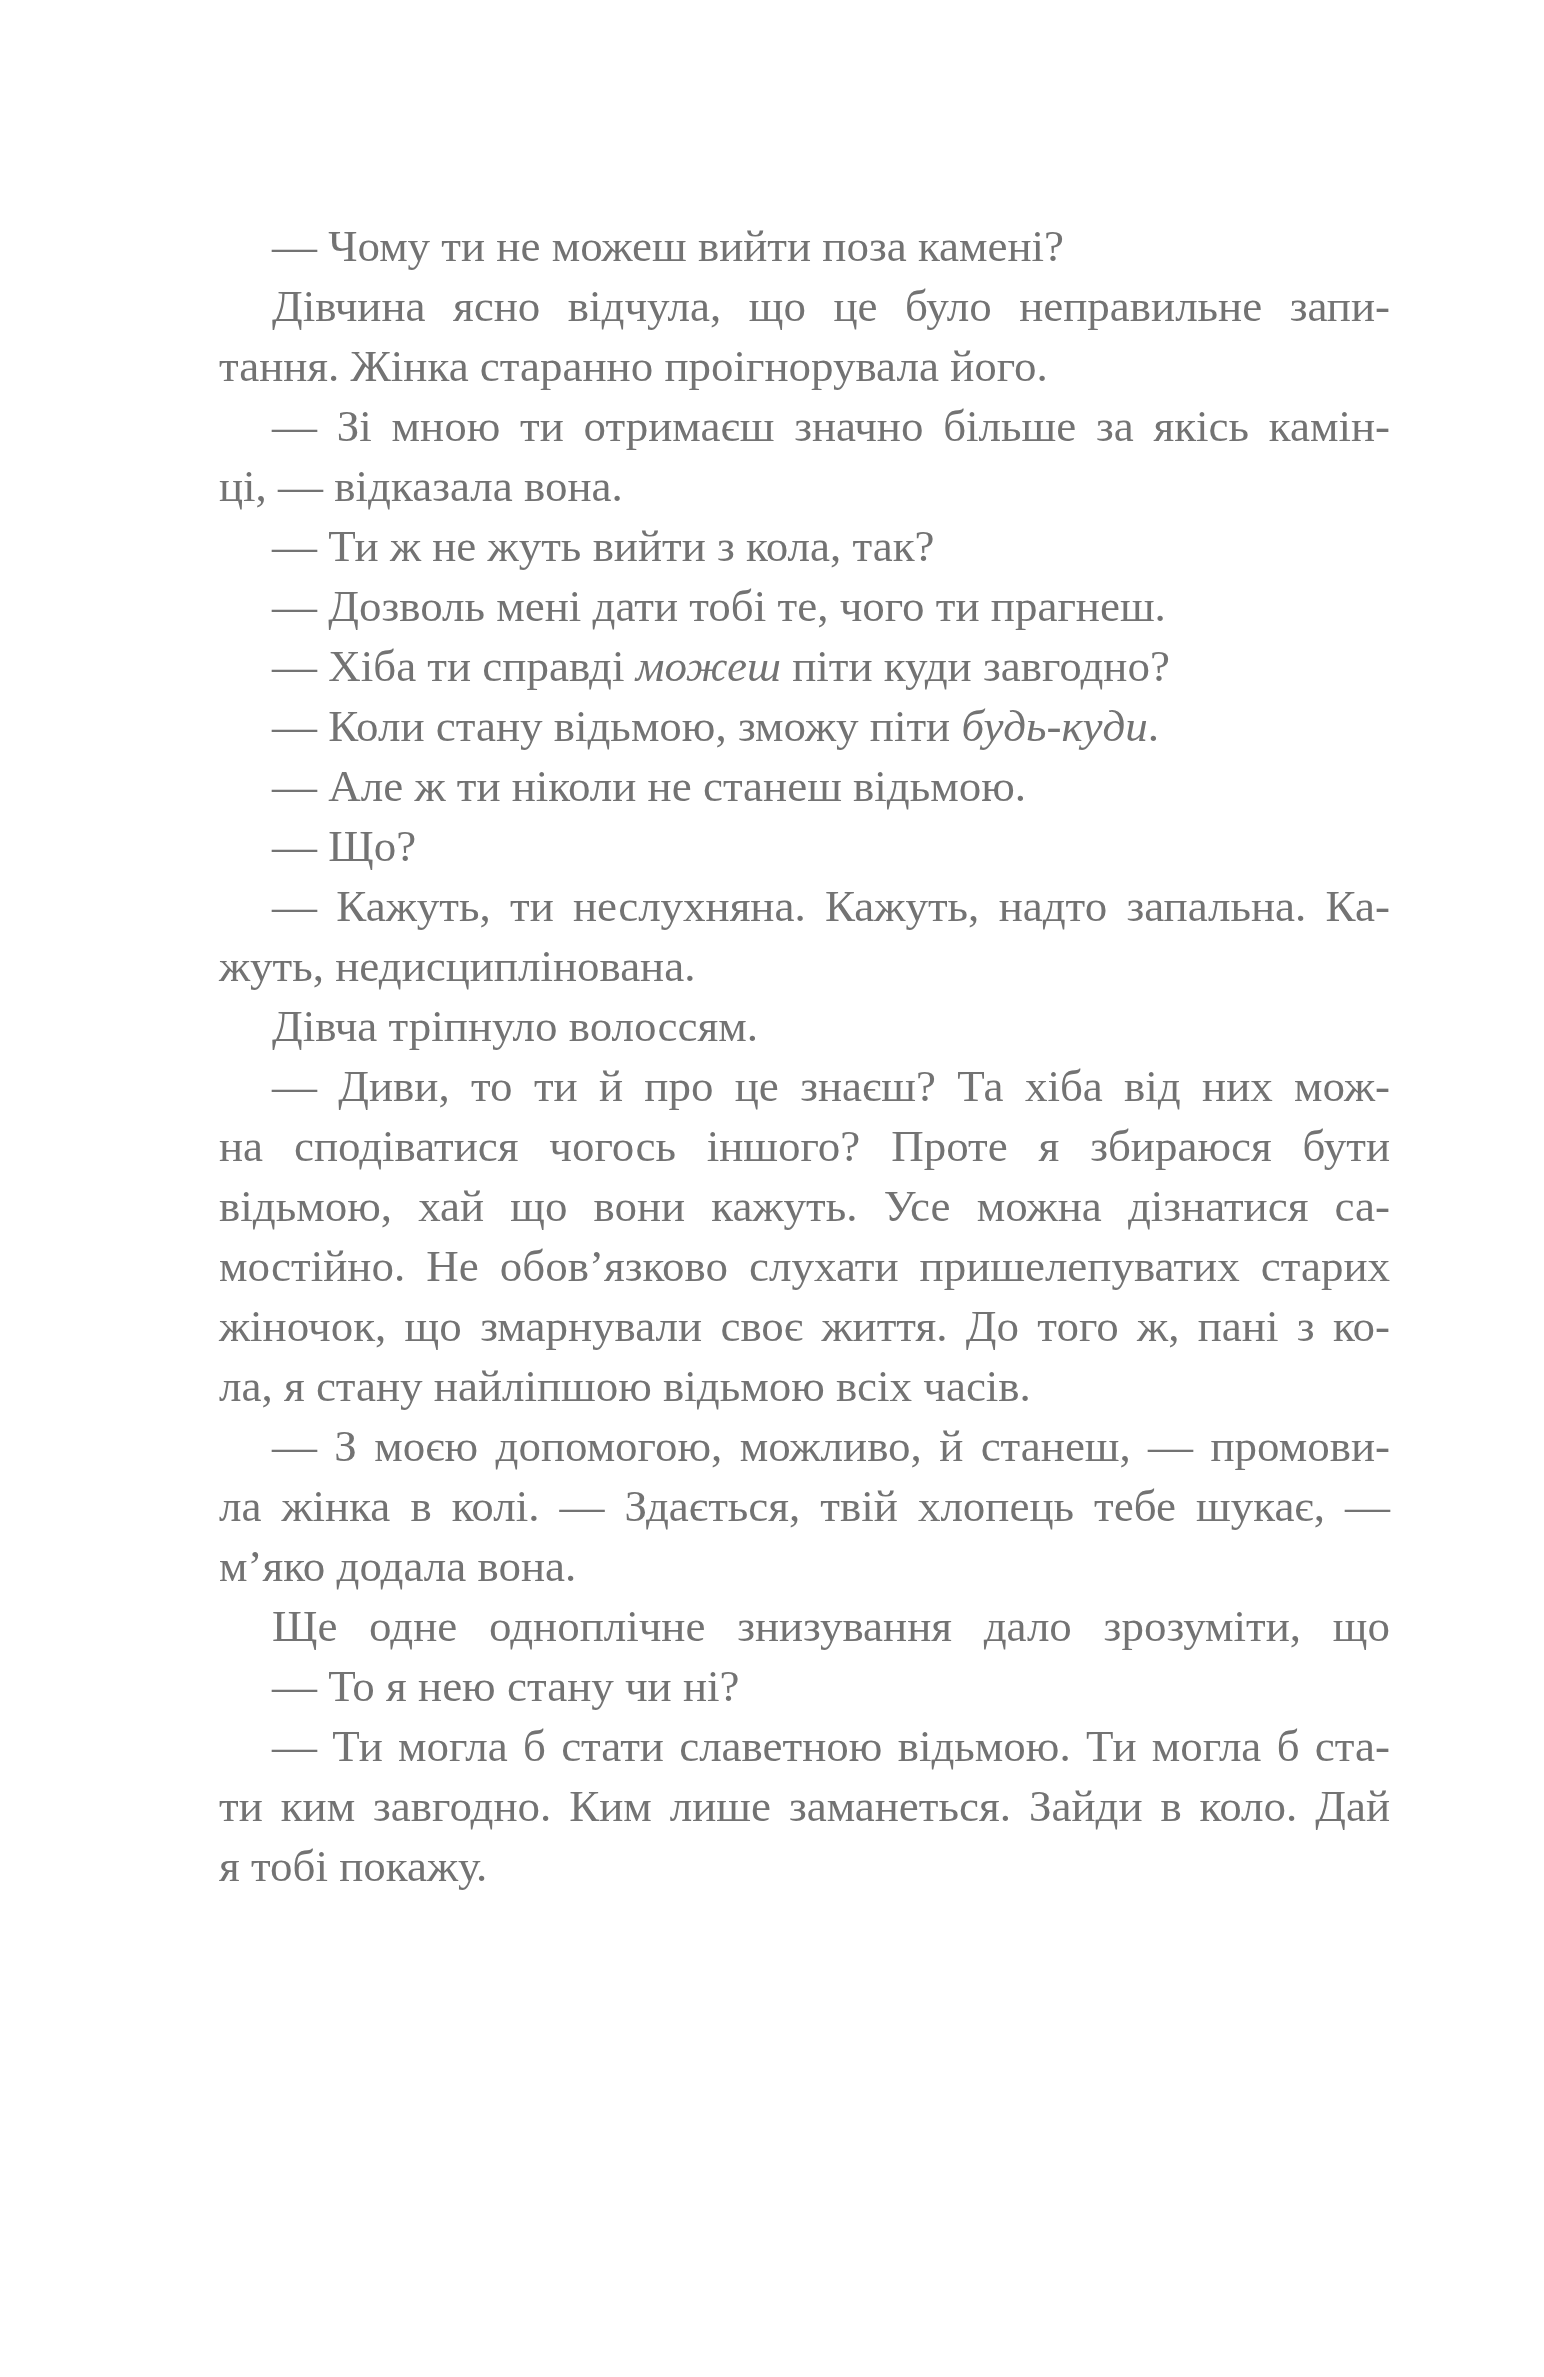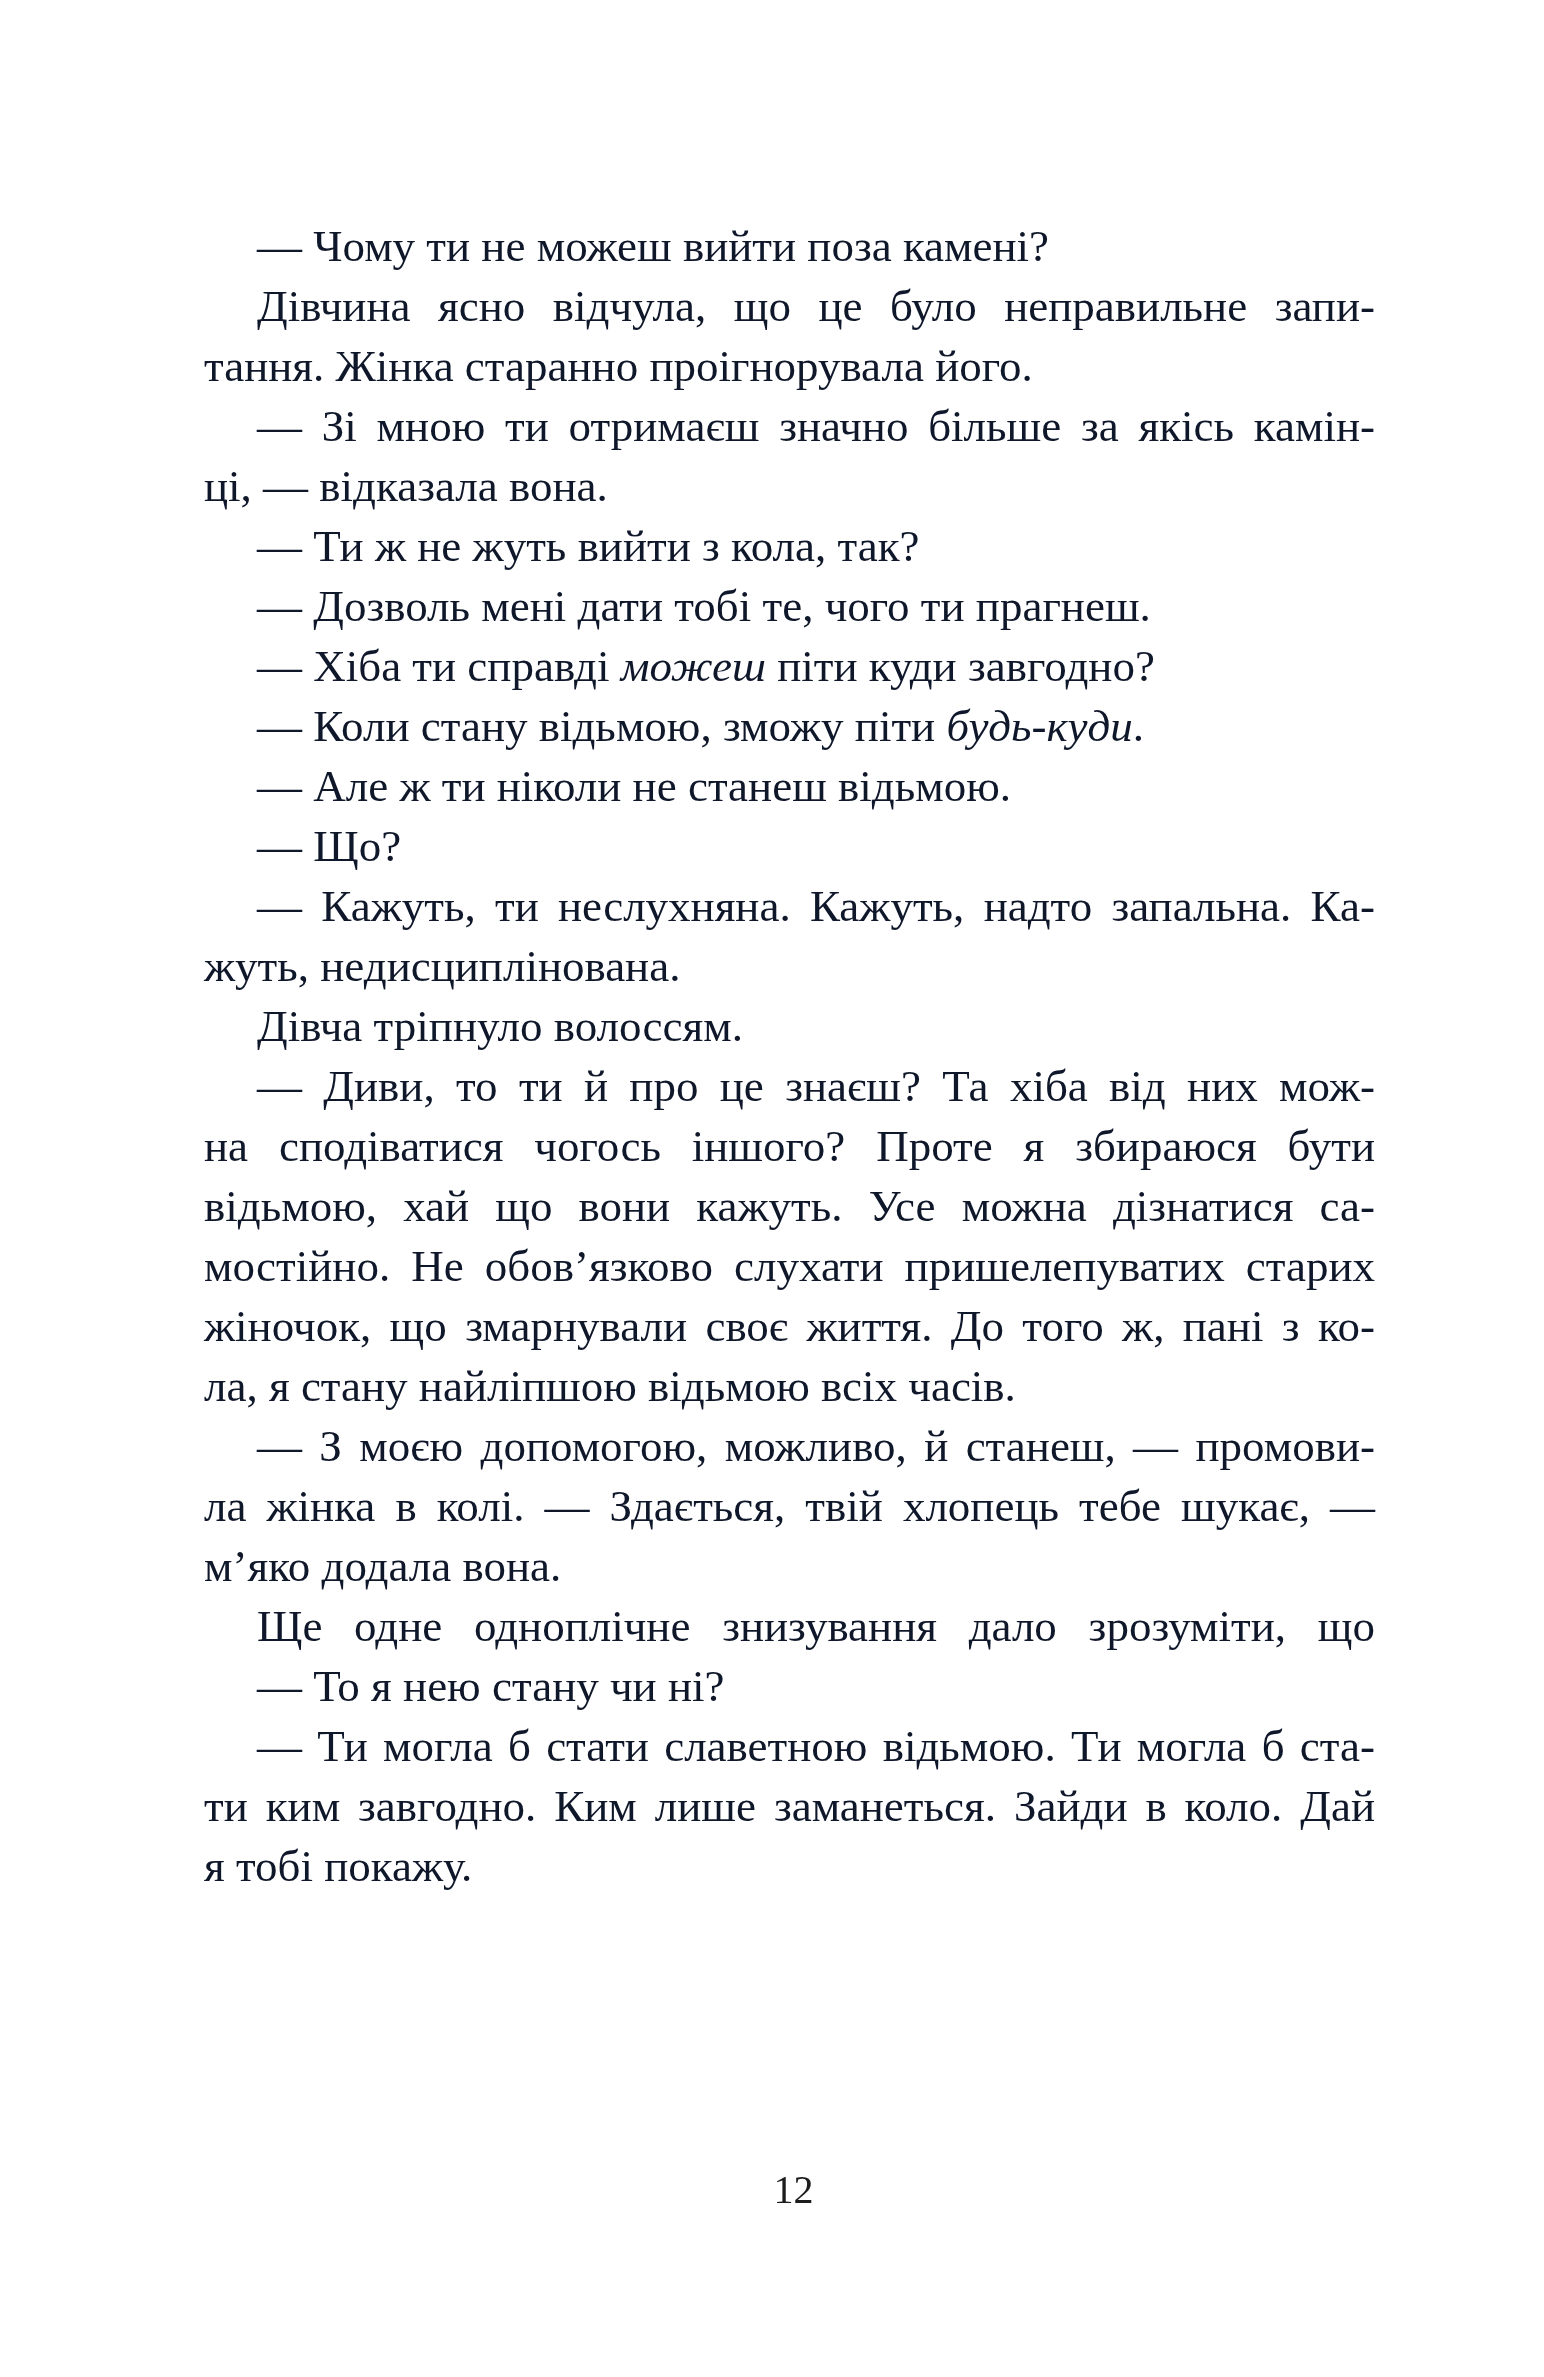--- a/index.html
+++ b/index.html
@@ -12,26 +12,26 @@
   }
   .page {
     position: relative;
     width: 1545px;
     height: 2377px;
     background: #ffffff;
     overflow: hidden;
   }
   .text-block {
     position: absolute;
-    left: 204px;
+    left: 219px;
     top: 216px;
     width: 1171px;
     font-size: 45px;
     line-height: 60px;
-    color: #0f172a;
+    color: #737373;
   }
   .paragraph { margin: 0; }
   .line {
     text-align: justify;
     text-align-last: justify;
     -moz-text-align-last: justify;
     white-space: normal;
   }
   .line.last {
     text-align-last: left;
@@ -108,15 +108,14 @@
       </div>
       <div class="paragraph">
         <div class="line first last"><span>— То я нею стану чи ні?</span></div>
       </div>
       <div class="paragraph">
         <div class="line first"><span>— Ти могла б стати славетною відьмою. Ти могла б ста-</span></div>
         <div class="line"><span>ти ким завгодно. Ким лише заманеться. Зайди в коло. Дай</span></div>
         <div class="line last"><span>я тобі покажу.</span></div>
       </div>
     </div>
-  <div class="page-number">12</div>
 </div>
 
 
 </body></html>

